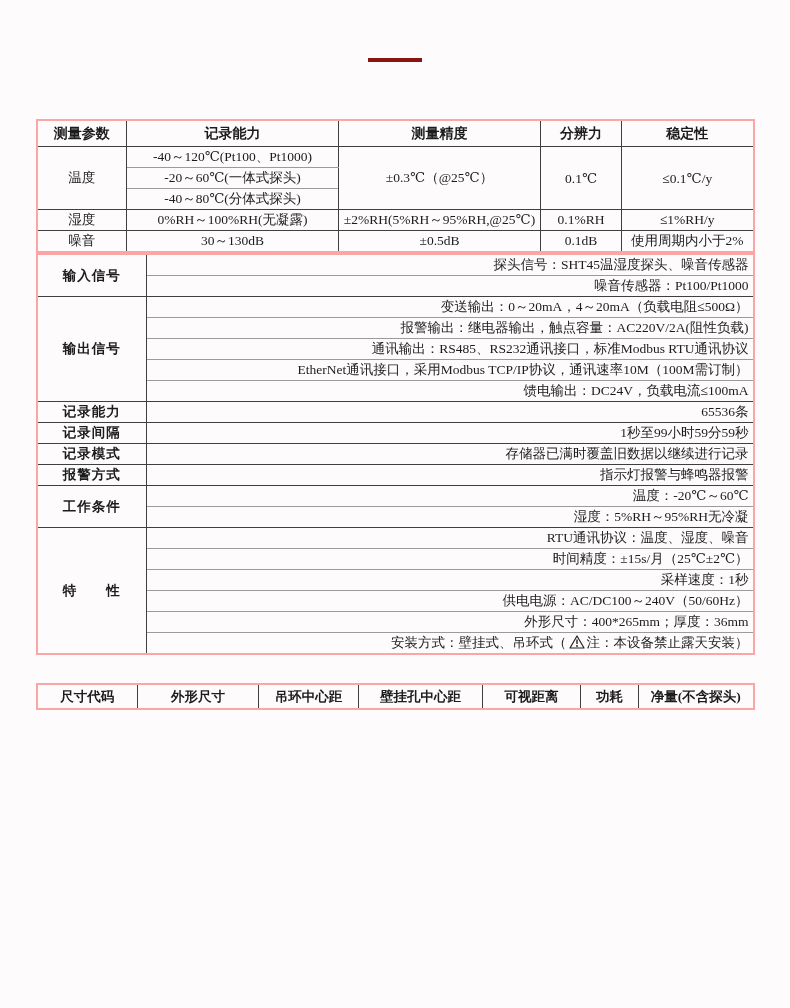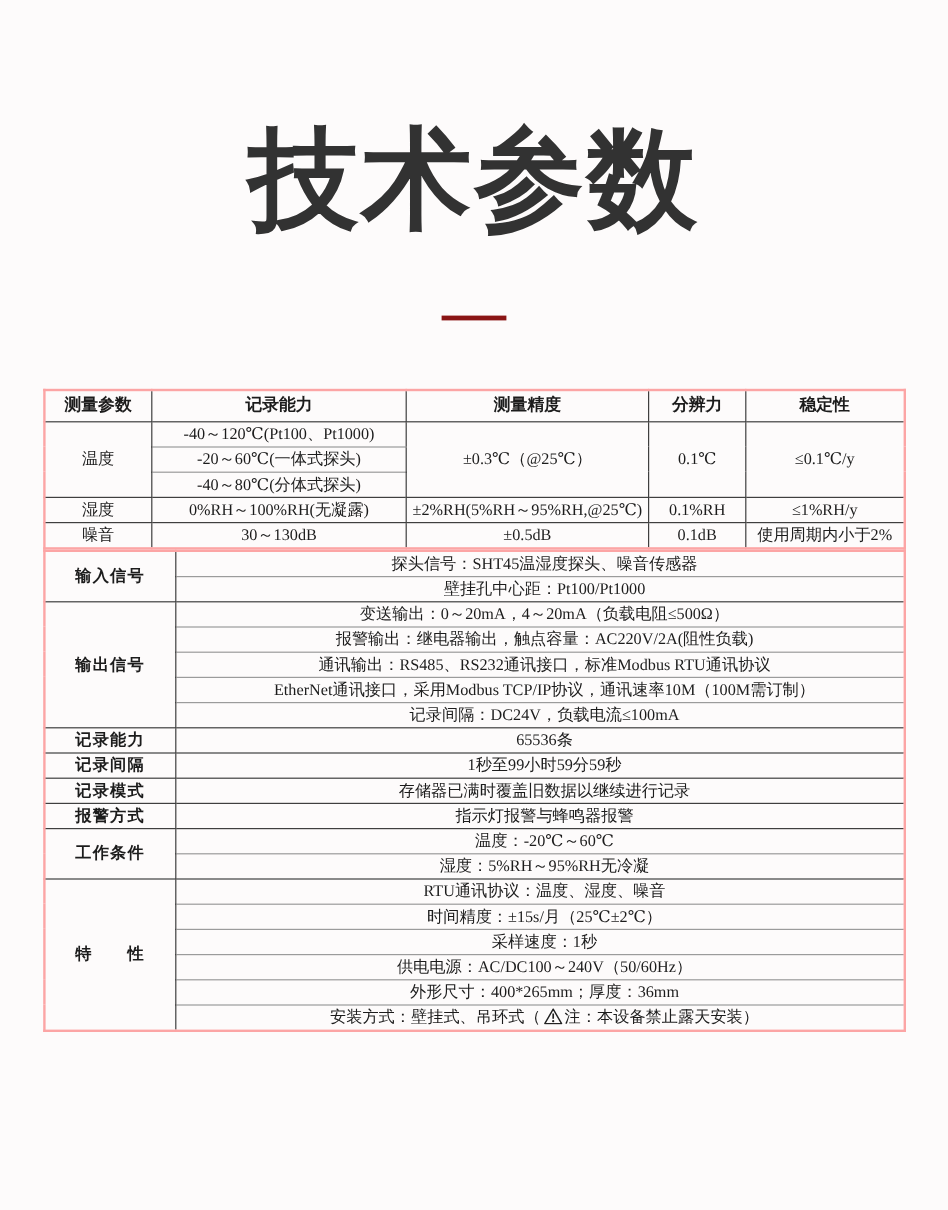--- a/index.html
+++ b/index.html
@@ -44,35 +44,34 @@
   .lt-b{border-bottom-color:#9b9b9b;}
   .lt-t{border-top-color:#9b9b9b;}
 
   .t1{margin-top:57px;}
   .t1 th{font-weight:bold;height:25px;font-size:14px;}
   .t1 td{height:20px;}
 
   .t2{}
   .t2 td{height:20px;}
   .t2 .lbl{font-weight:bold;letter-spacing:1px;}
-  .t2 .val{text-align:center;padding-left:12px;}
+  .t2 .val{text-align:right;padding-left:12px;}
   .t2 .indent{}
 
   .t3{margin-top:28px;}
   .t3 th{font-weight:bold;height:23px;}
   .t3 td{height:20px;}
 
   .warn-icon{vertical-align:-2px;margin:0 2px;}
 </style>
 </head>
 <body>
 
 <div class="page">
 
-  <h1>技术参数</h1>
   <div class="divider" style="background: rgb(138, 20, 20);"></div>
 
   <table class="t1">
     <colgroup>
       <col style="width:90px">
         <col style="width:212px">
         <col style="width:202px">
       <col style="width:81px">
         <col style="width:132px">
     </colgroup>
@@ -118,38 +117,38 @@
     <colgroup>
       <col style="width:110px">
         <col style="width:607px">
     </colgroup>
     <tbody>
       <tr>
         <td class="lbl" rowspan="2">输入信号</td>
         <td class="val lt-b">探头信号：SHT45温湿度探头、噪音传感器</td>
       </tr>
       <tr>
-        <td class="val lt-t">壁挂孔中心距：Pt100/Pt1000</td>
+        <td class="val lt-t">噪音传感器：Pt100/Pt1000</td>
       </tr>
 
       <tr>
         <td class="lbl" rowspan="5">输出信号</td>
         <td class="val lt-b">变送输出：0～20mA，4～20mA（负载电阻≤500Ω）</td>
       </tr>
       <tr>
         <td class="val lt-t lt-b">报警输出：继电器输出，触点容量：AC220V/2A(阻性负载)</td>
       </tr>
       <tr>
         <td class="val lt-t lt-b">通讯输出：RS485、RS232通讯接口，标准Modbus RTU通讯协议</td>
       </tr>
       <tr>
         <td class="val lt-t lt-b indent">EtherNet通讯接口，采用Modbus TCP/IP协议，通讯速率10M（100M需订制）</td>
       </tr>
       <tr>
-        <td class="val lt-t">记录间隔：DC24V，负载电流≤100mA</td>
+        <td class="val lt-t">馈电输出：DC24V，负载电流≤100mA</td>
       </tr>
 
       <tr>
         <td class="lbl">记录能力</td>
         <td class="val">65536条</td>
       </tr>
       <tr>
         <td class="lbl">记录间隔</td>
         <td class="val">1秒至99小时59分59秒</td>
       </tr>
@@ -202,16 +201,25 @@
     <colgroup>
       <col style="width:101px">
         <col style="width:121px">
         <col style="width:100px">
       <col style="width:124px">
         <col style="width:98px">
         <col style="width:58px">
         <col style="width:115px">
     </colgroup>
     <tbody>
+      <tr>
+        <th>尺寸代码</th>
+        <th>外形尺寸</th>
+        <th>吊环中心距</th>
+        <th>壁挂孔中心距</th>
+        <th>可视距离</th>
+        <th>功耗</th>
+        <th>净量(不含探头)</th>
+      </tr>
     </tbody>
   </table>
 
 </div>
 
 </body></html>

